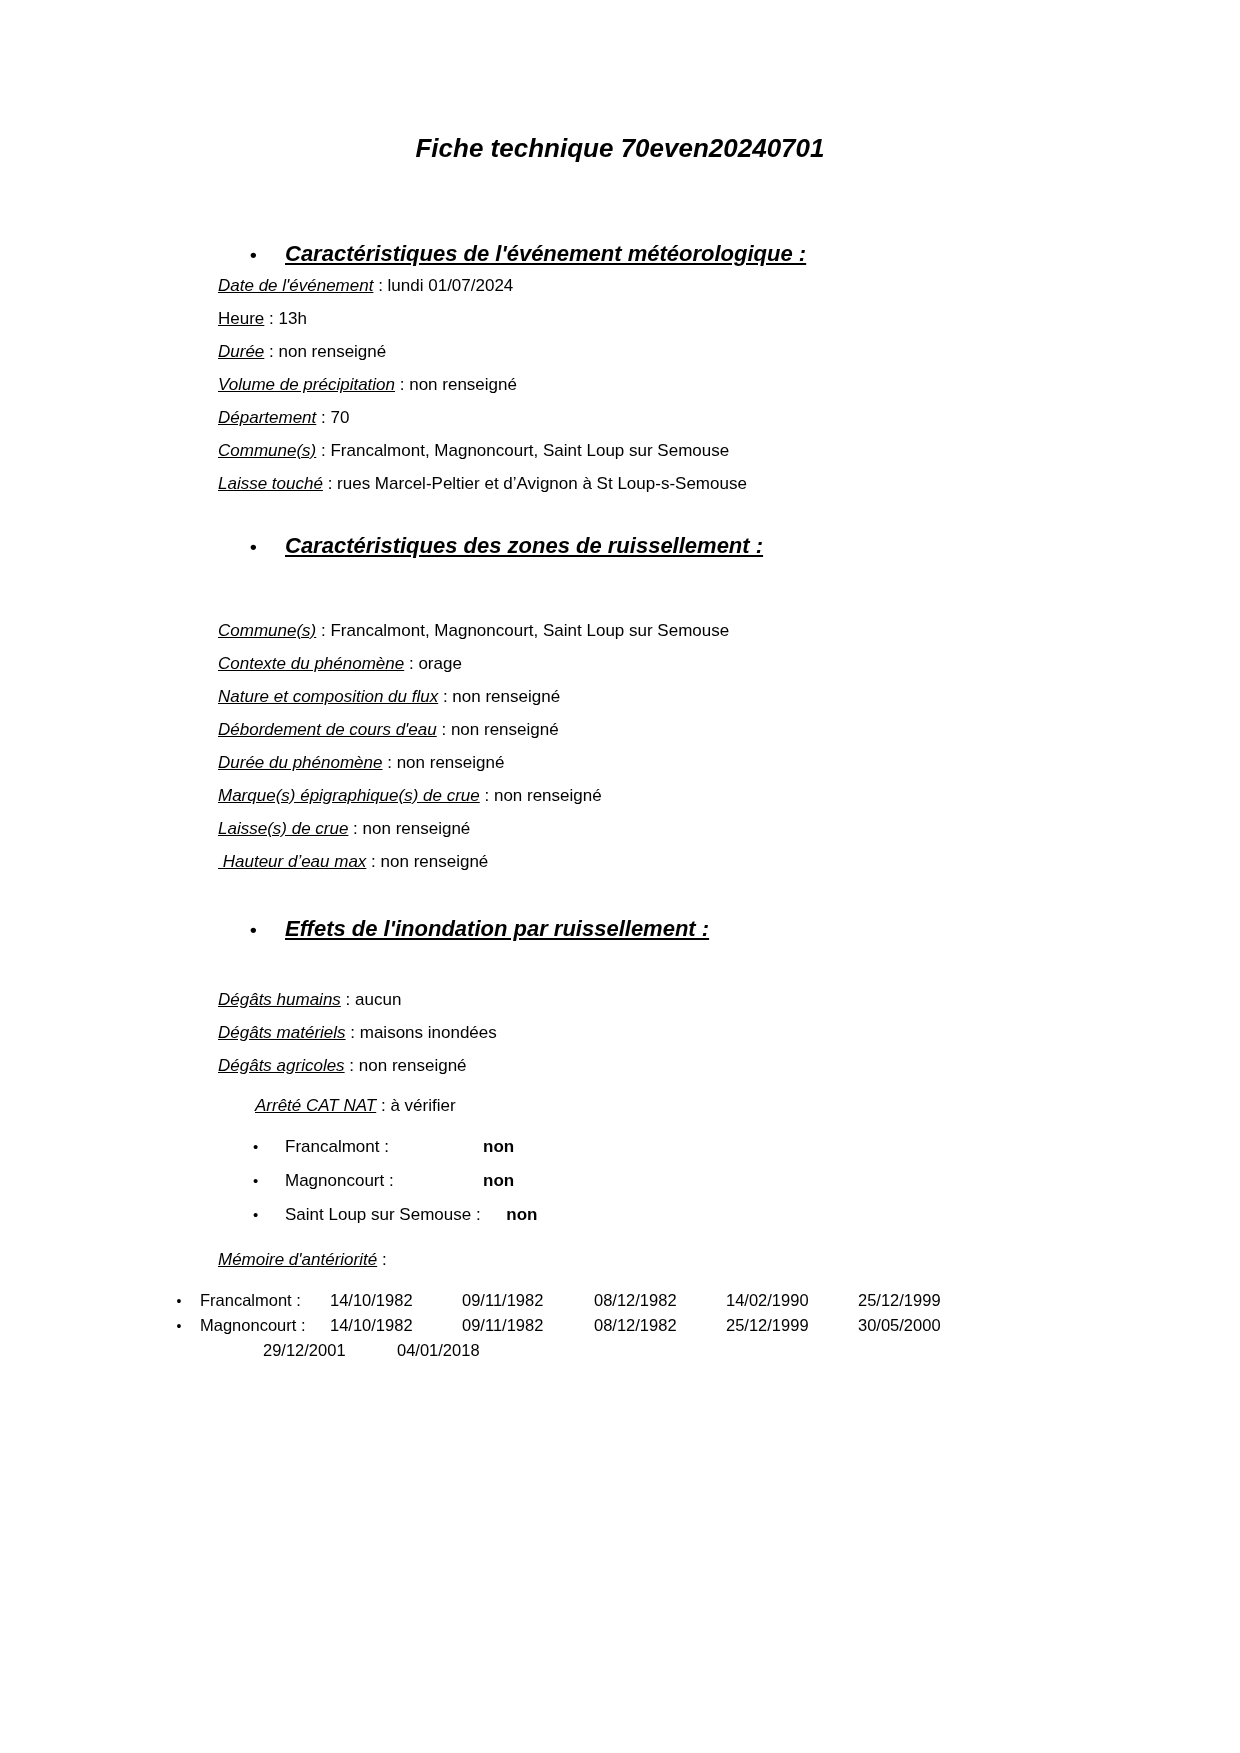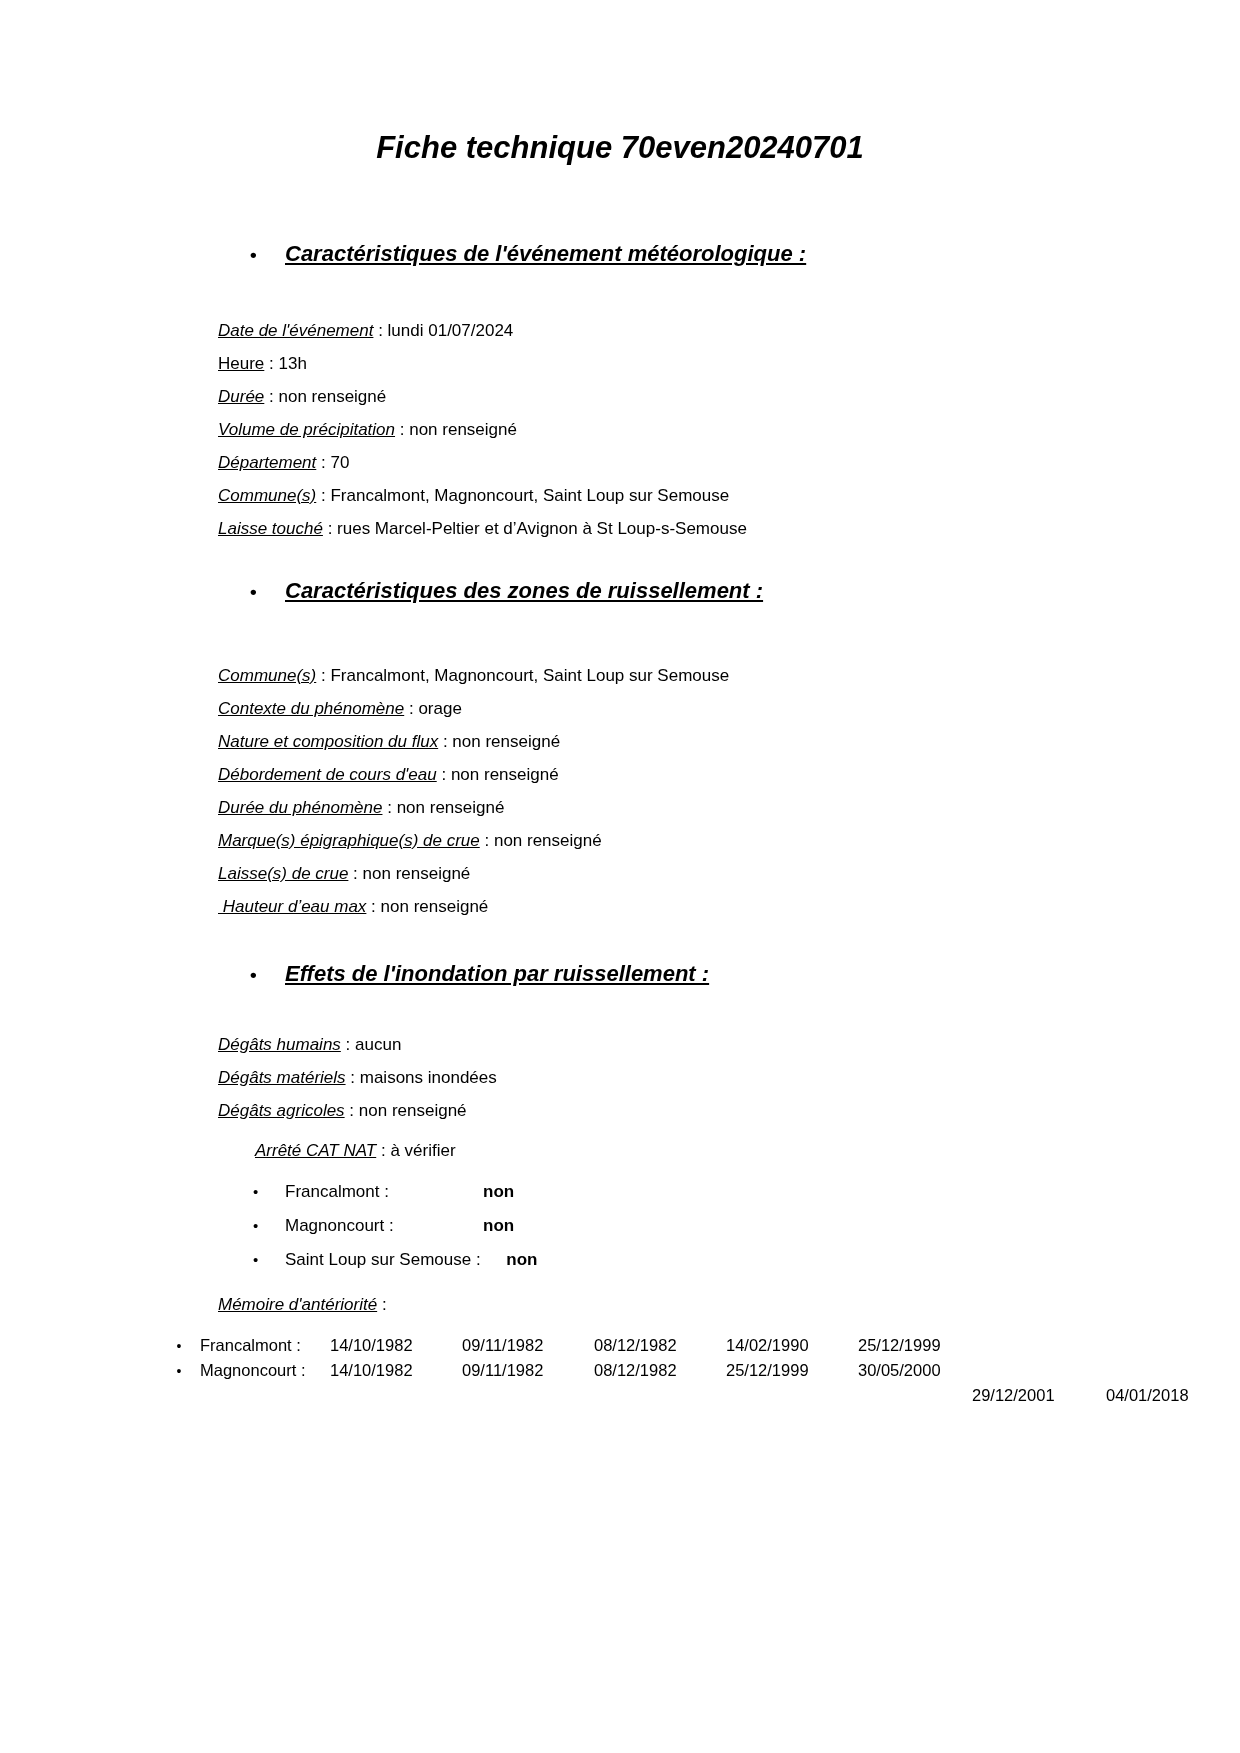--- a/index.html
+++ b/index.html
@@ -11,21 +11,21 @@
     margin:0 auto;
     background:#ffffff;
     color:#000000;
     font-family:"Liberation Sans", sans-serif;
     font-size:17px;
     padding-top:130px;
     overflow:hidden;
   }
   .title {
     text-align:center;
-    font-size:31px;
+    font-size:26px;
     line-height:36px;
     font-weight:bold;
     font-style:italic;
   }
   .section-heading {
     display:flex;
     align-items:baseline;
     margin-left:250px;
     font-size:22px;
     line-height:28px;
@@ -37,21 +37,21 @@
     flex:none;
     width:35px;
     font-size:19px;
   }
   .heading-text { text-decoration:underline; }
   .h-meteo  { margin-top:74px; }
   .h-ruiss  { margin-top:32px; }
   .h-effets { margin-top:37px; }
 
   .fields { margin-left:218px; }
-  .fields-meteo  { margin-top:45px; }
+  .fields-meteo  { }
   .fields-ruiss  { margin-top:53px; }
   .fields-effets { margin-top:39px; }
   .field { line-height:33px; }
   .label {
     font-style:italic;
     text-decoration:underline;
     white-space:pre;
   }
   .label.upright { font-style:normal; }
   .colon { white-space:pre; }
@@ -79,21 +79,20 @@
   }
   .memory-item .bullet { flex:none; width:42px; font-size:14px; text-align:center; }
   .mem-commune { flex:none; width:130px; white-space:pre; }
   .date { flex:none; width:132px; white-space:pre; }
   .date:last-child { width:auto; }
   .memory-wrap {
     display:flex;
     align-items:baseline;
     margin-left:263px;
     line-height:24px;
-    justify-content:flex-end;
   }
   .memory-wrap .date { width:134px; }
 </style>
 </head>
 <body>
 
 <div class="doc">
 
   <h1 class="title">Fiche technique 70even20240701</h1>
 

